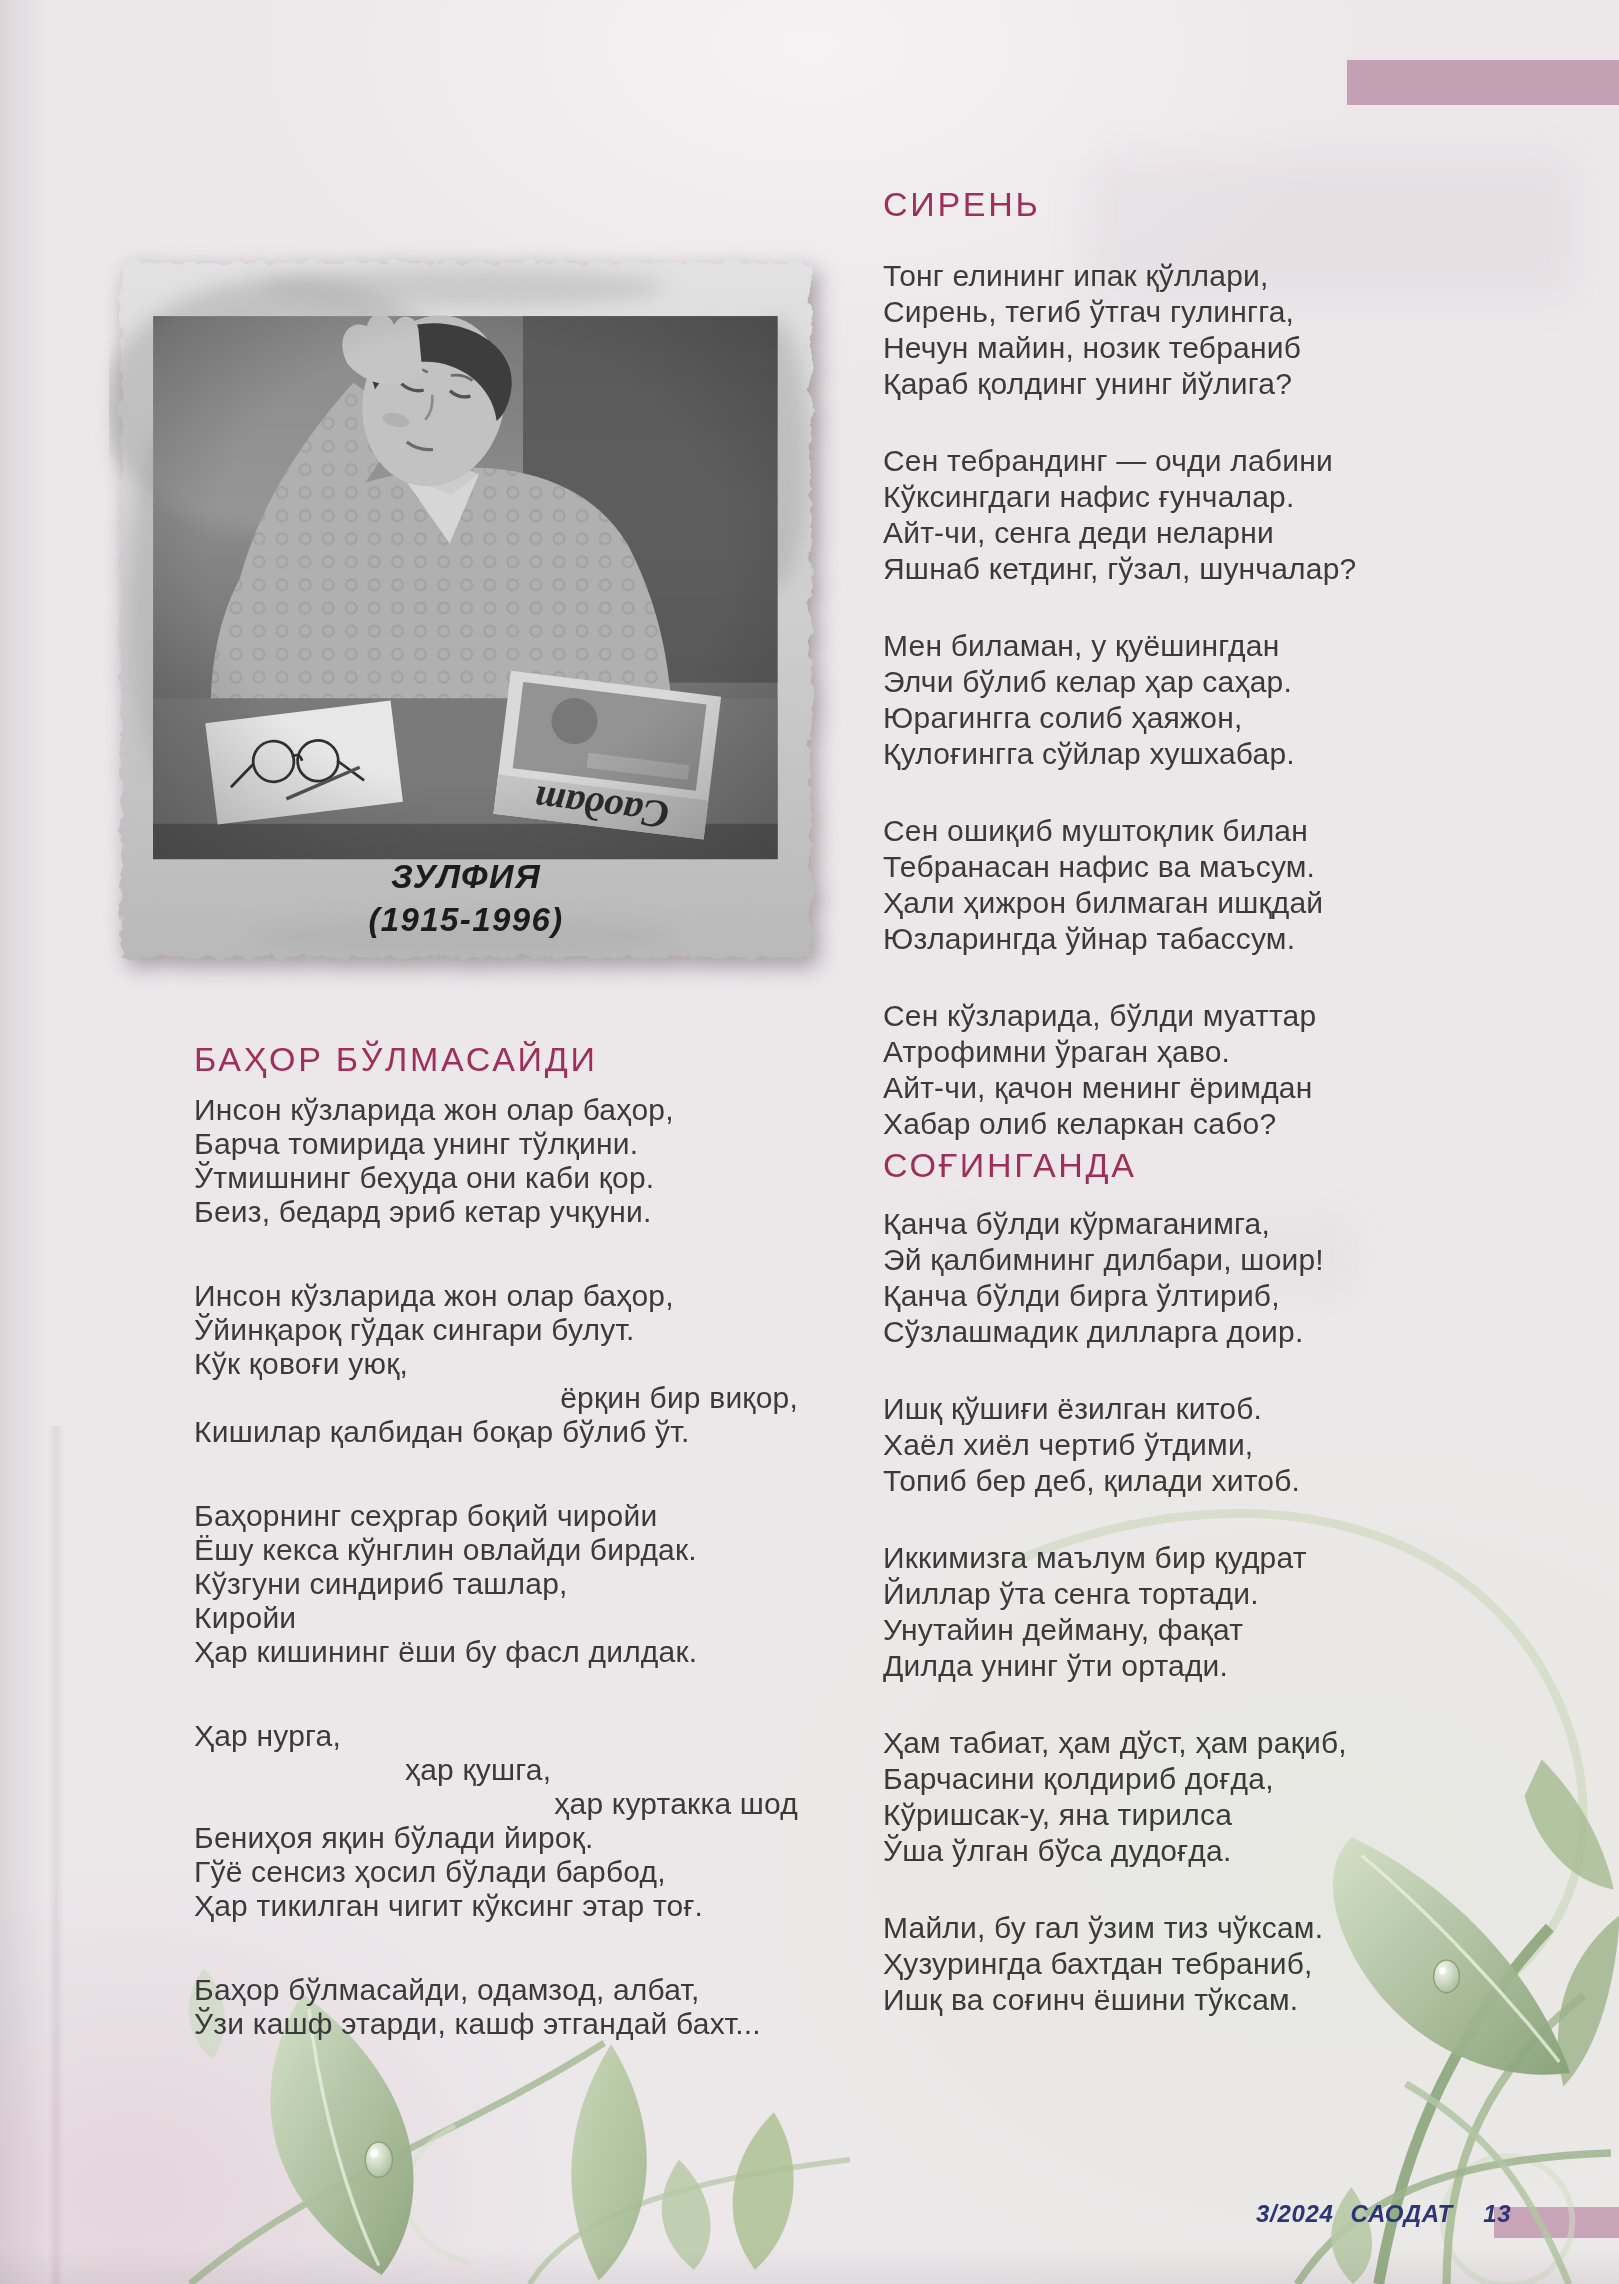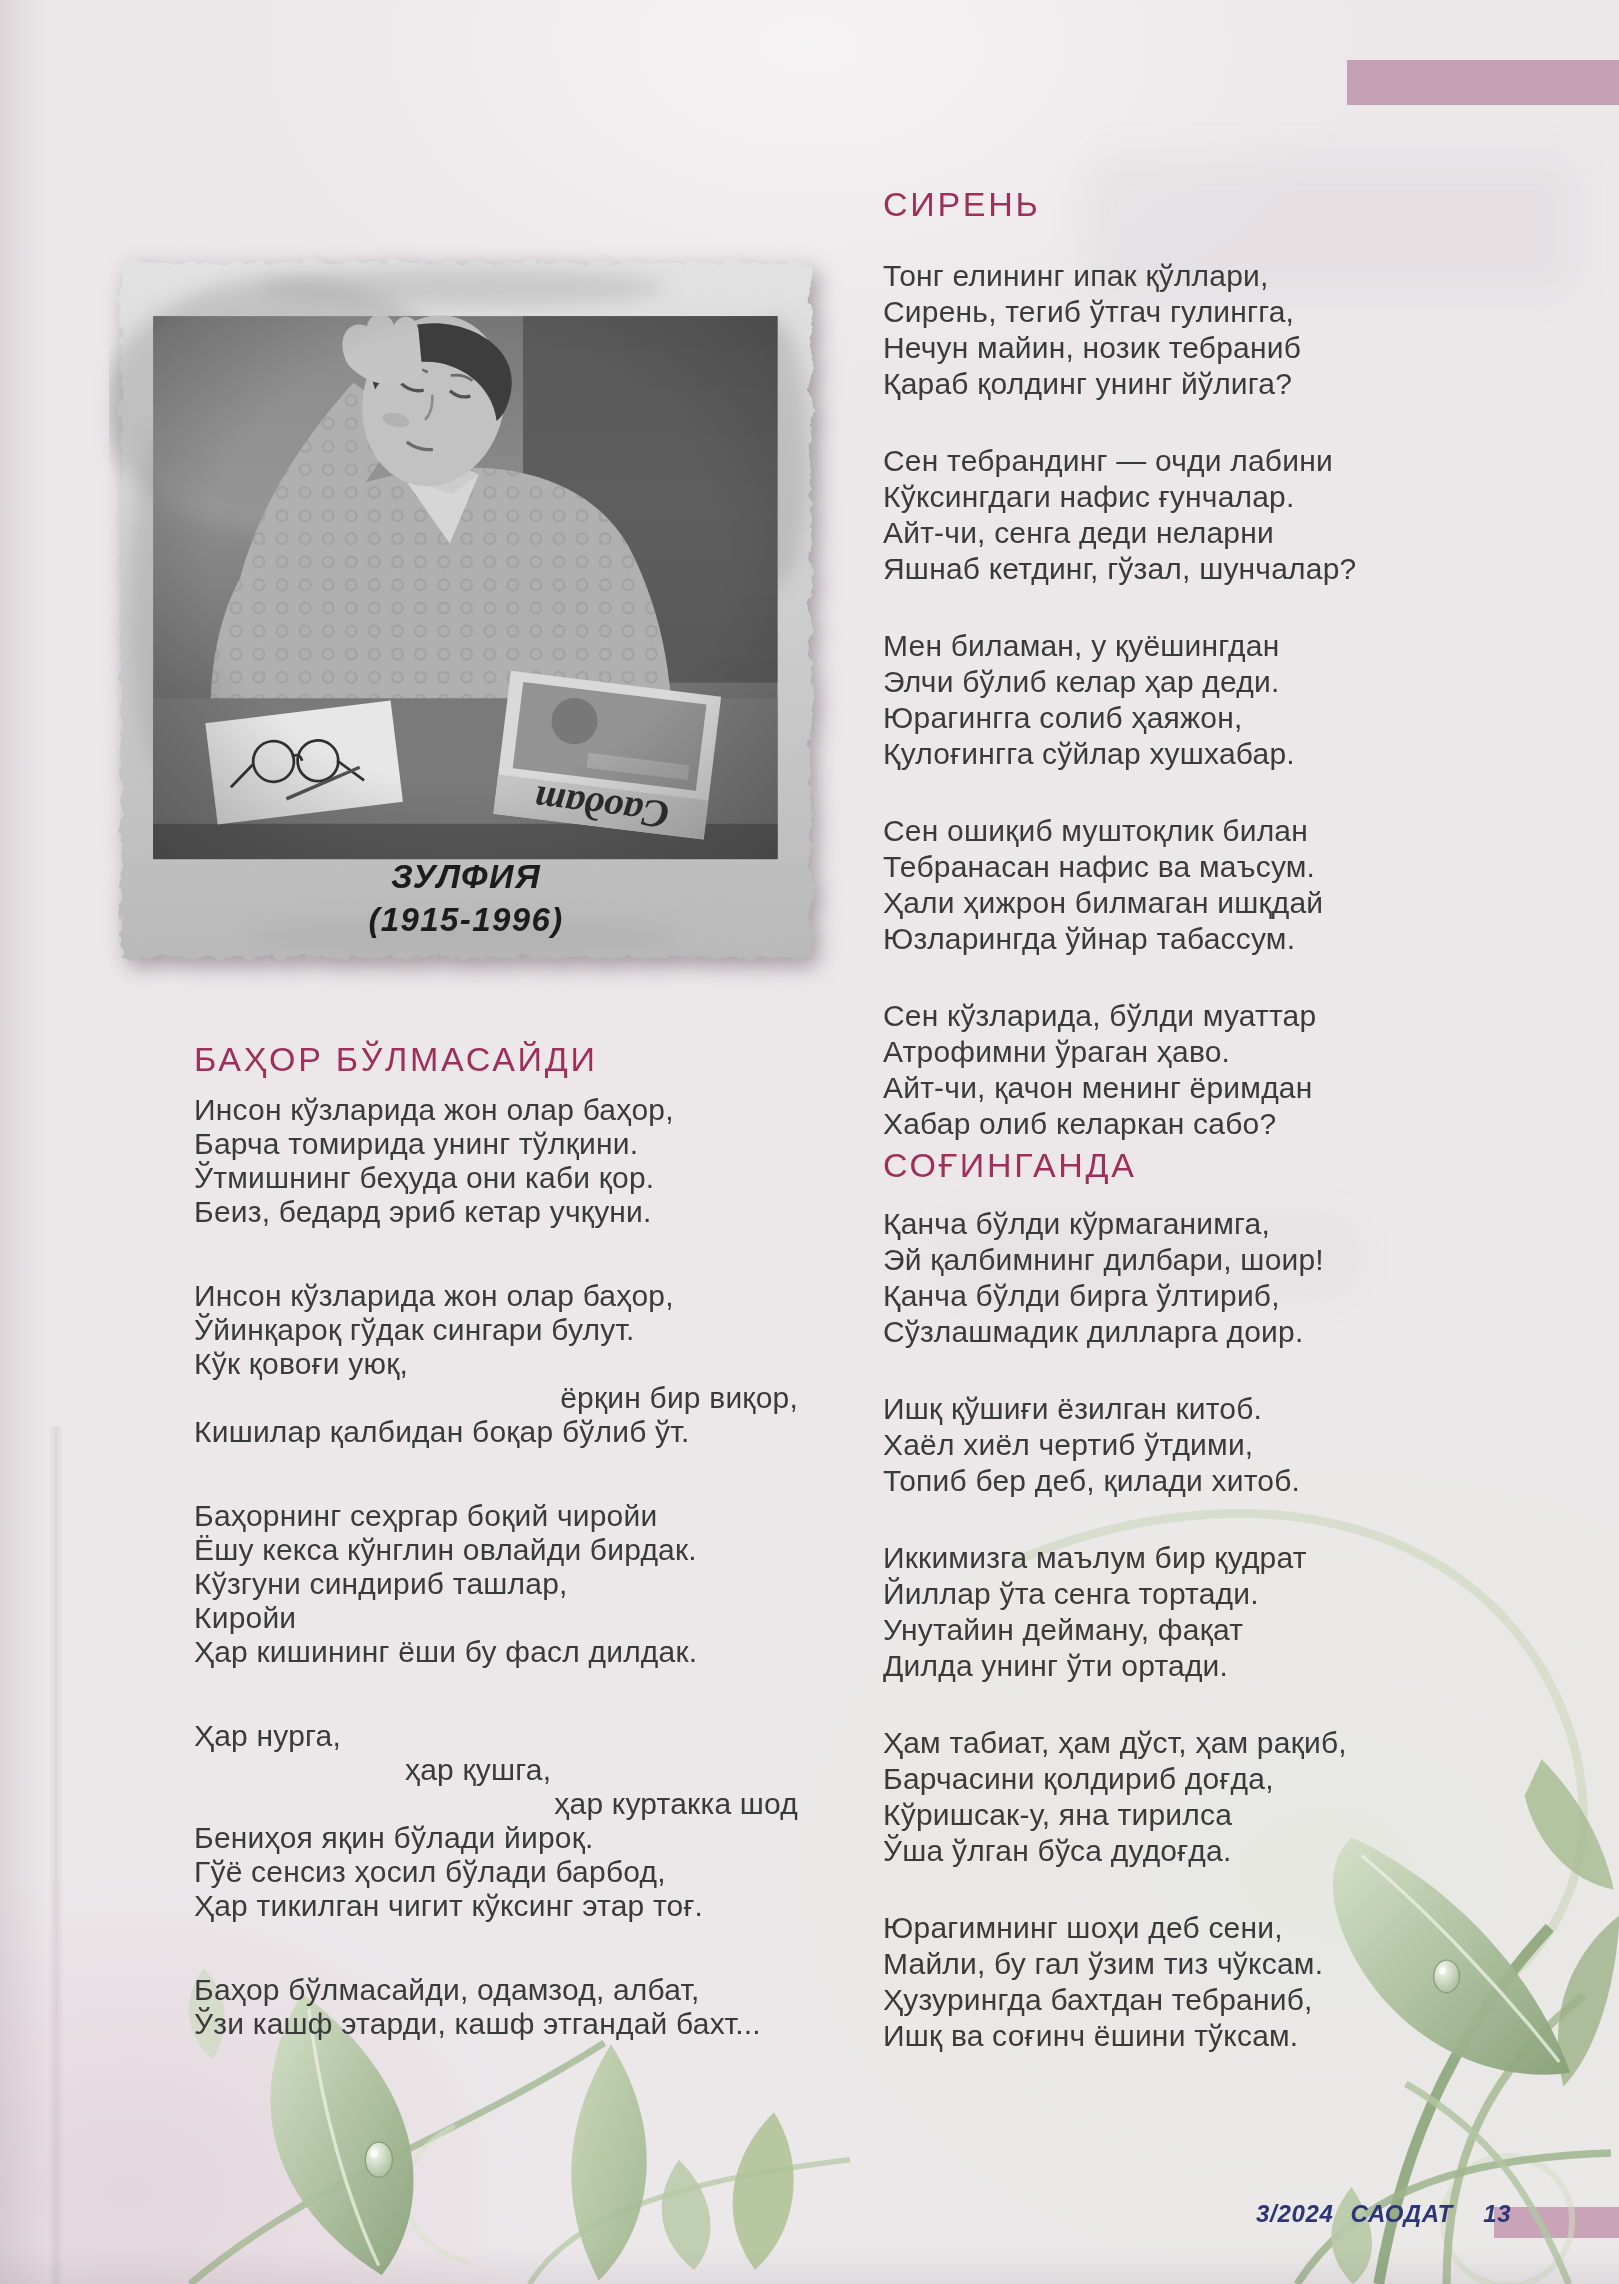--- a/index.html
+++ b/index.html
@@ -185,21 +185,21 @@
         <div class="line">Қараб қолдинг унинг йўлига?</div>
       </div>
       <div class="stanza">
         <div class="line">Сен тебрандинг — очди лабини</div>
         <div class="line">Кўксингдаги нафис ғунчалар.</div>
         <div class="line">Айт-чи, сенга деди неларни</div>
         <div class="line">Яшнаб кетдинг, гўзал, шунчалар?</div>
       </div>
       <div class="stanza">
         <div class="line">Мен биламан, у қуёшингдан</div>
-        <div class="line">Элчи бўлиб келар ҳар деди.</div>
+        <div class="line">Элчи бўлиб келар ҳар саҳар.</div>
         <div class="line">Юрагингга солиб ҳаяжон,</div>
         <div class="line">Қулоғингга сўйлар хушхабар.</div>
       </div>
       <div class="stanza">
         <div class="line">Сен ошиқиб муштоқлик билан</div>
         <div class="line">Тебранасан нафис ва маъсум.</div>
         <div class="line">Ҳали ҳижрон билмаган ишқдай</div>
         <div class="line">Юзларингда ўйнар табассум.</div>
       </div>
       <div class="stanza">
@@ -261,21 +261,20 @@
         <div class="line">Унутайин дейману, фақат</div>
         <div class="line">Дилда унинг ўти ортади.</div>
       </div>
       <div class="stanza">
         <div class="line">Ҳам табиат, ҳам дўст, ҳам рақиб,</div>
         <div class="line">Барчасини қолдириб доғда,</div>
         <div class="line">Кўришсак-у, яна тирилса</div>
         <div class="line">Ўша ўлган бўса дудоғда.</div>
       </div>
       <div class="stanza">
-        <div class="line">Юрагимнинг шоҳи деб сени,</div>
         <div class="line">Майли, бу гал ўзим тиз чўксам.</div>
         <div class="line">Ҳузурингда бахтдан тебраниб,</div>
         <div class="line">Ишқ ва соғинч ёшини тўксам.</div>
       </div>
     </div>
 
   <svg class="leaves-bl" width="706" height="328" viewBox="0 0 1040 483">
     <defs>
       <linearGradient id="lg1" x1="0" y1="0" x2="1" y2="1">
         <stop offset="0" stop-color="#d3e0c6"></stop>

